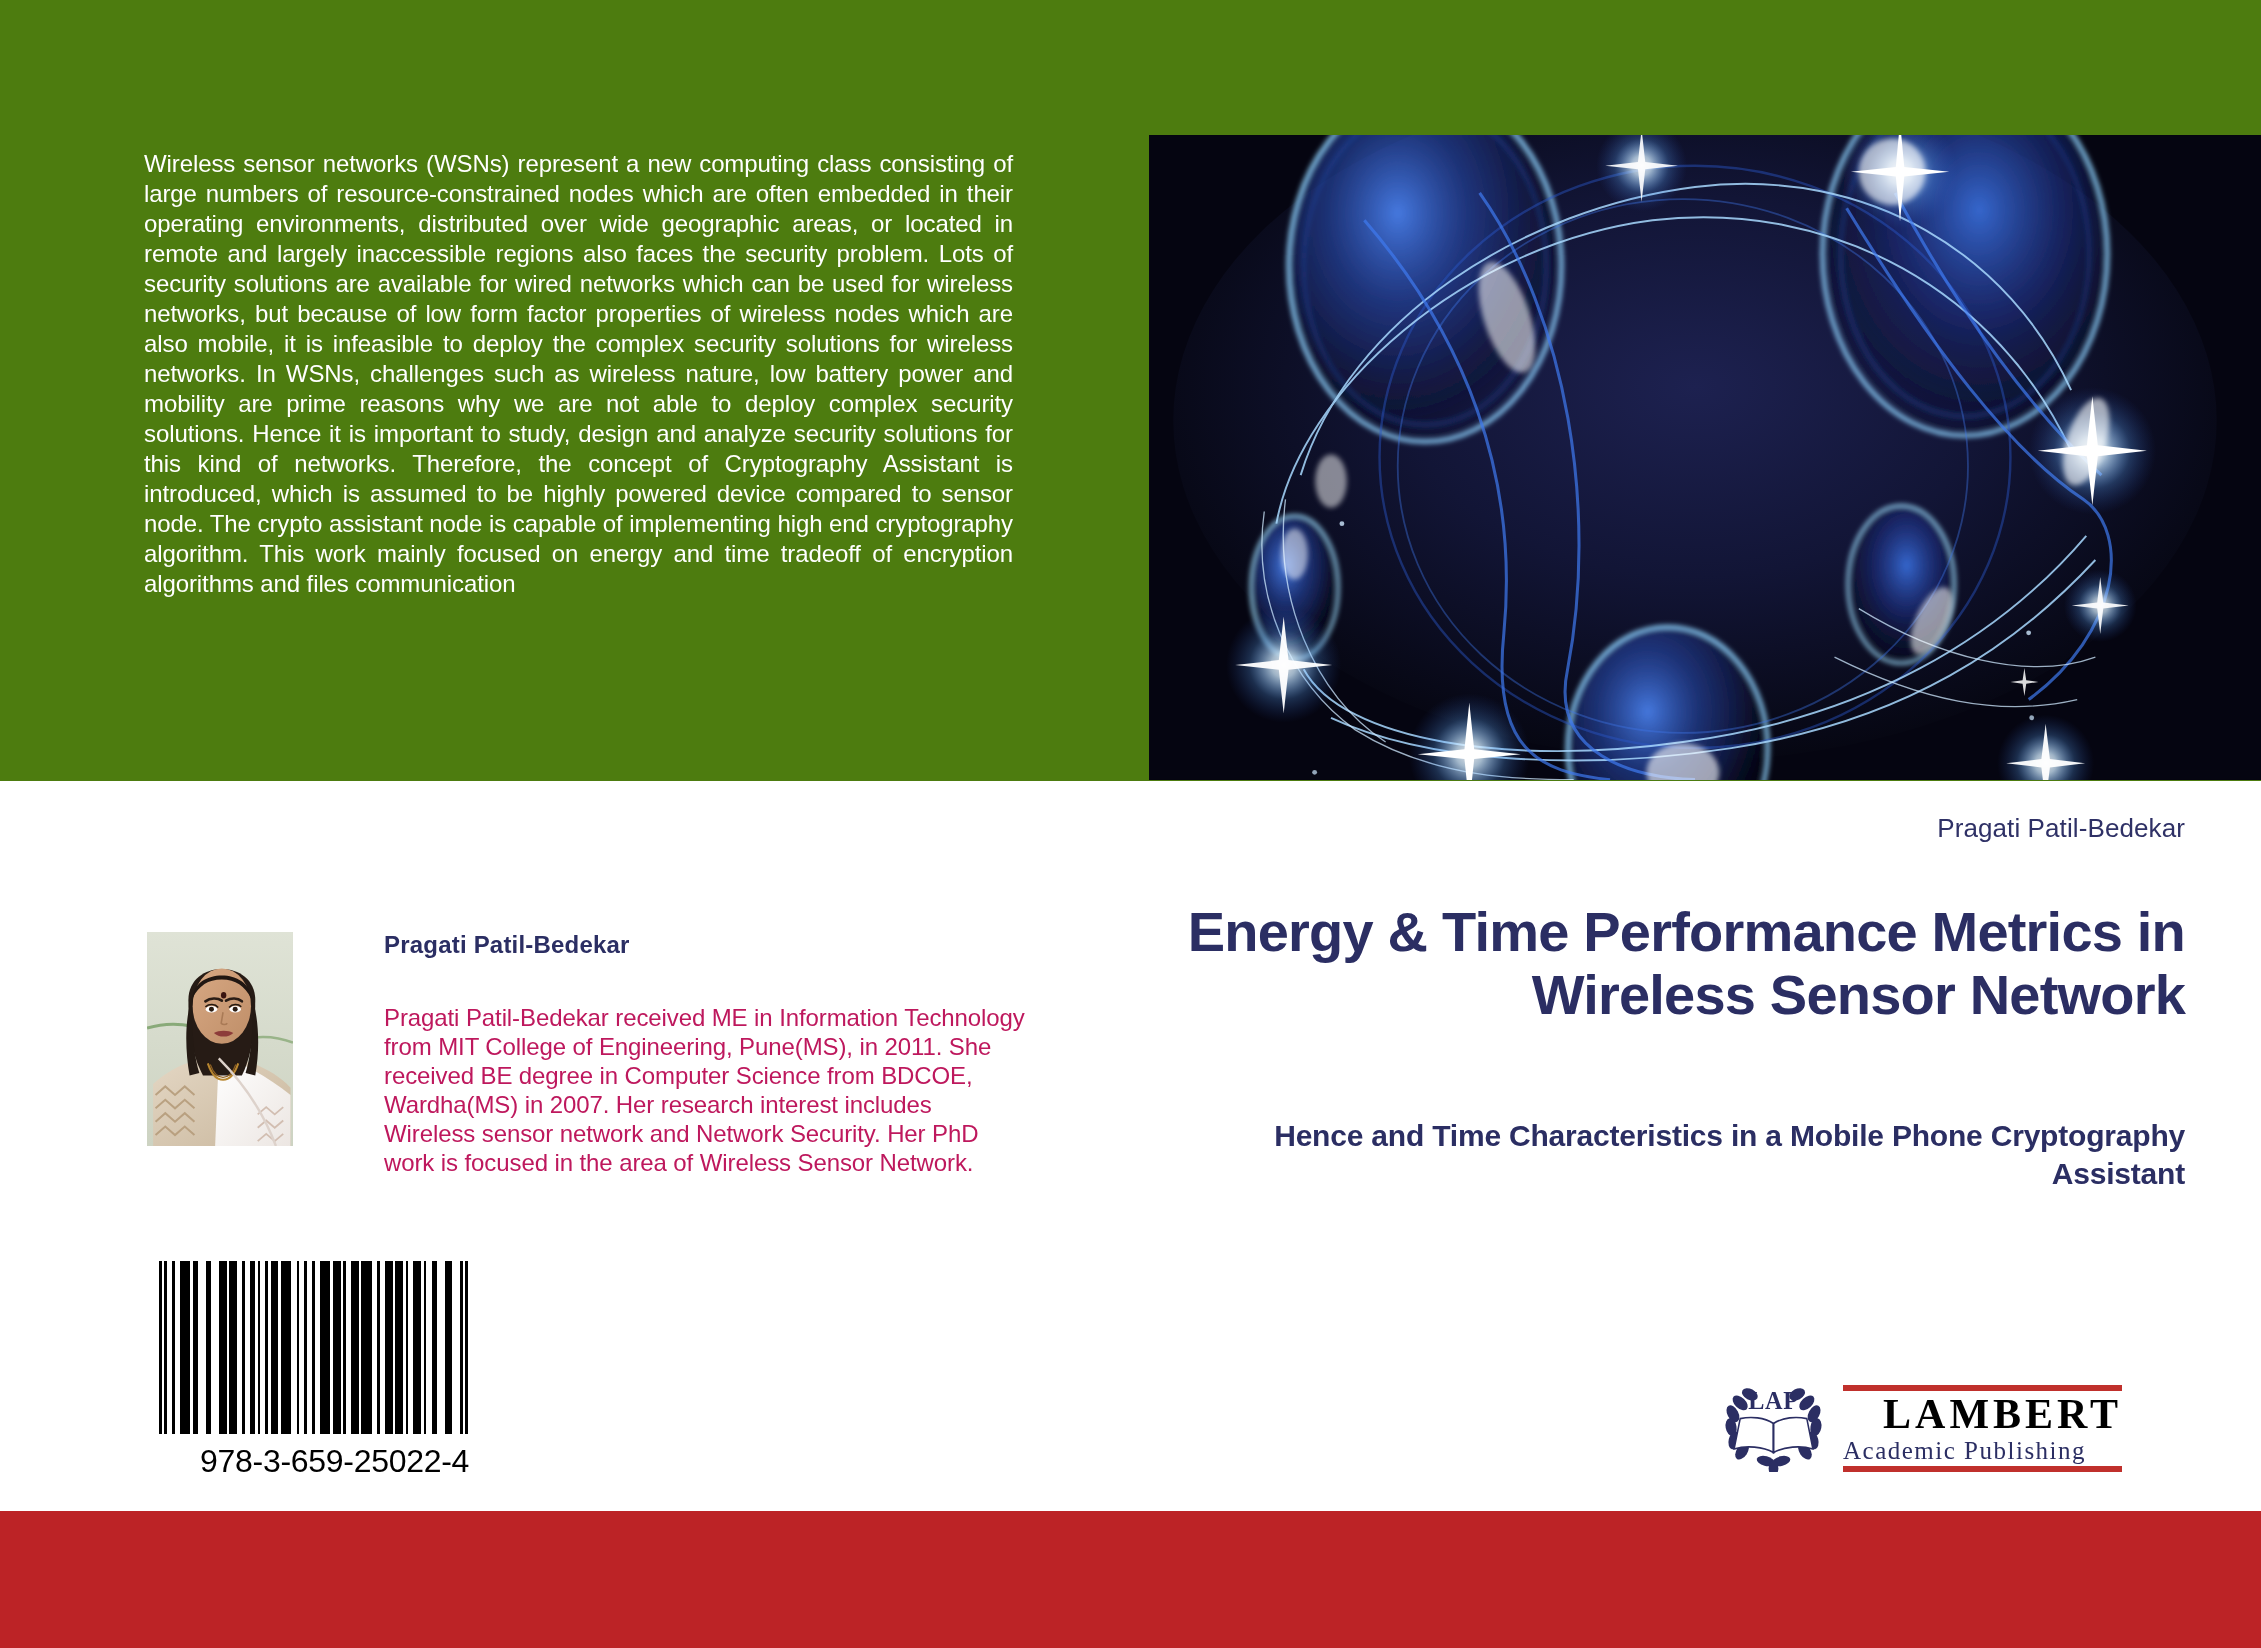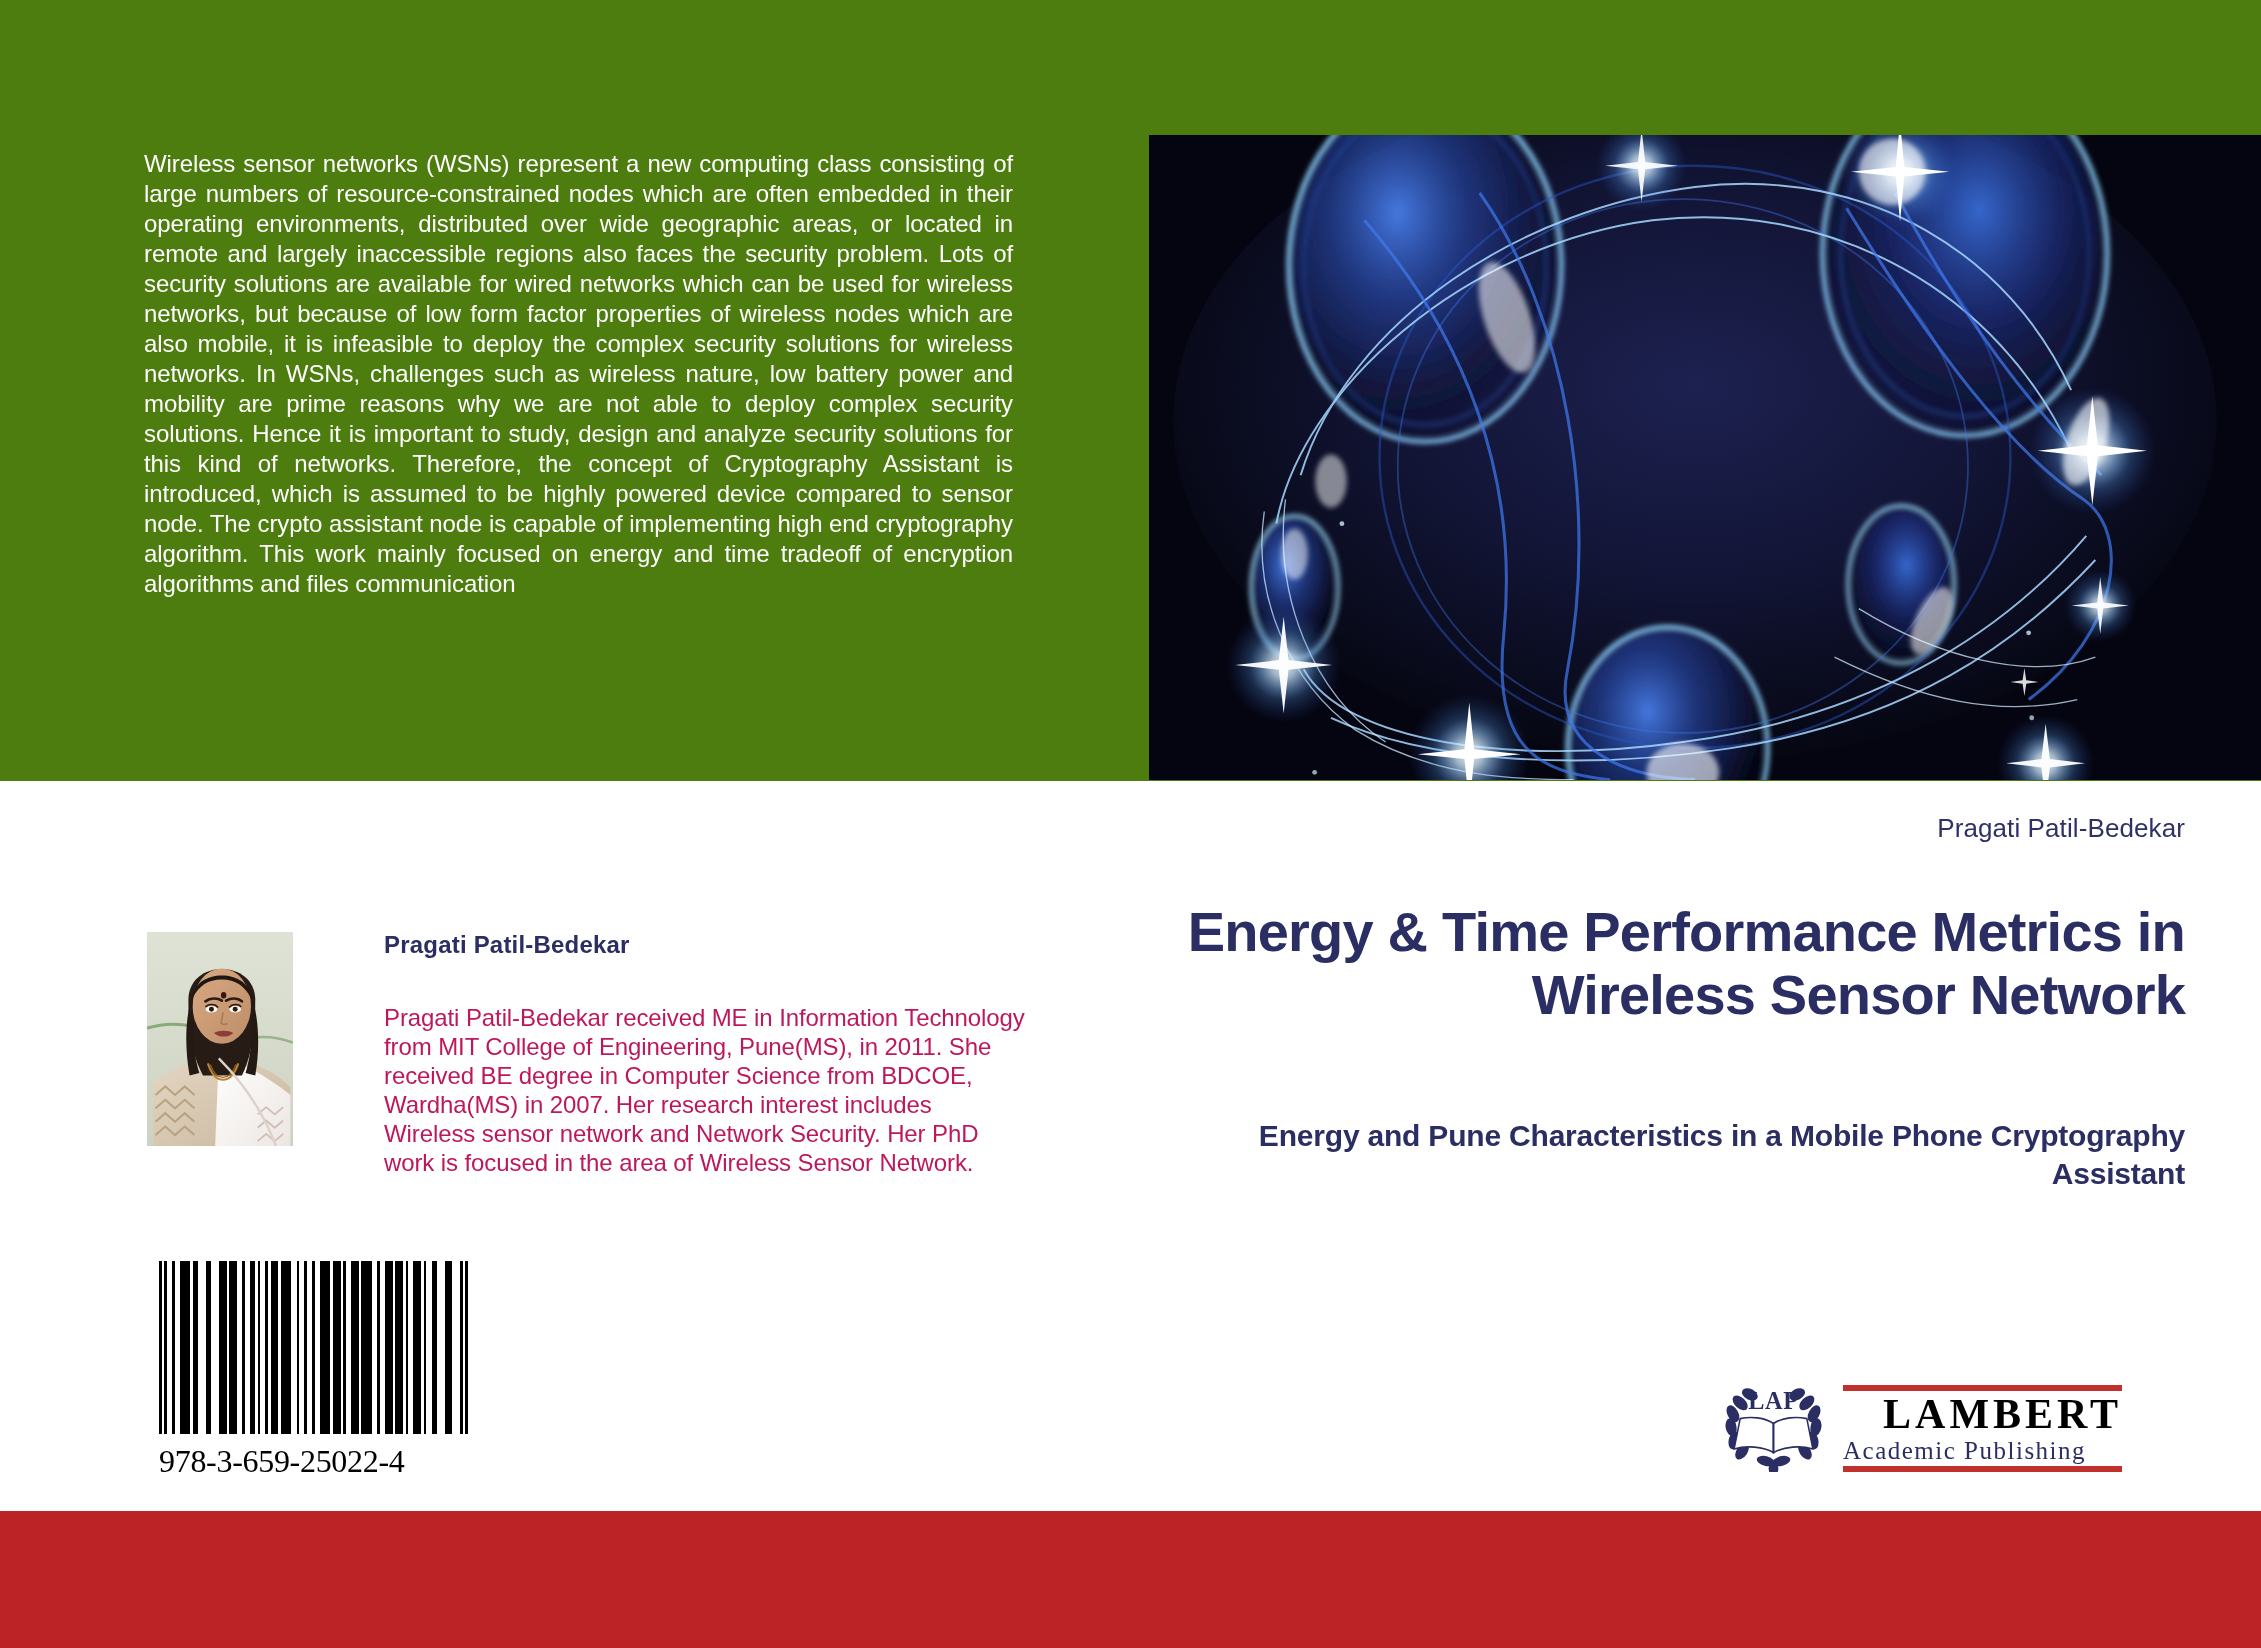--- a/index.html
+++ b/index.html
@@ -183,25 +183,25 @@
     height: 173px;
     width: 310px;
   }
   #barcode-bars i {
     display: block;
     height: 100%;
     background: #000;
   }
   #isbn-text {
     margin-top: 8.5px;
-    text-align: left;
+    text-align: right;
     color: #000;
     font-size: 32px;
     letter-spacing: -0.3px;
-    font-family: Liberation Serif, serif;
+    font-family: Liberation Sans, sans-serif;
   }
 
   
   #bottom-band {
     position: absolute;
     left: 0;
     top: 1511px;
     width: 2261px;
     height: 138px;
     background: #BC2326;
@@ -354,21 +354,21 @@
     </svg>
   </div>
 </div>
 
 <div id="white-area"></div>
 
 <div id="front-author">Pragati Patil-Bedekar</div>
 
 <h1 id="front-title">Energy &amp; Time Performance Metrics in Wireless Sensor Network</h1>
 
-<h2 id="front-subtitle">Energy and Pune Characteristics in a Mobile Phone Cryptography Assistant</h2>
+<h2 id="front-subtitle">Hence and Time Characteristics in a Mobile Phone Cryptography Assistant</h2>
 
 <div id="lambert-logo">
   <svg id="lap-emblem" viewBox="0 0 170 150">
 
     <g fill="#2B2E63">
       <ellipse cx="18" cy="54" rx="9" ry="15" transform="rotate(-28 18 54)"></ellipse>
       <ellipse cx="15" cy="76" rx="9" ry="15" transform="rotate(-10 15 76)"></ellipse>
       <ellipse cx="20" cy="98" rx="9" ry="15" transform="rotate(14 20 98)"></ellipse>
       <ellipse cx="33" cy="116" rx="9" ry="15" transform="rotate(34 33 116)"></ellipse>
       <ellipse cx="30" cy="36" rx="9" ry="15" transform="rotate(-46 30 36)"></ellipse>

